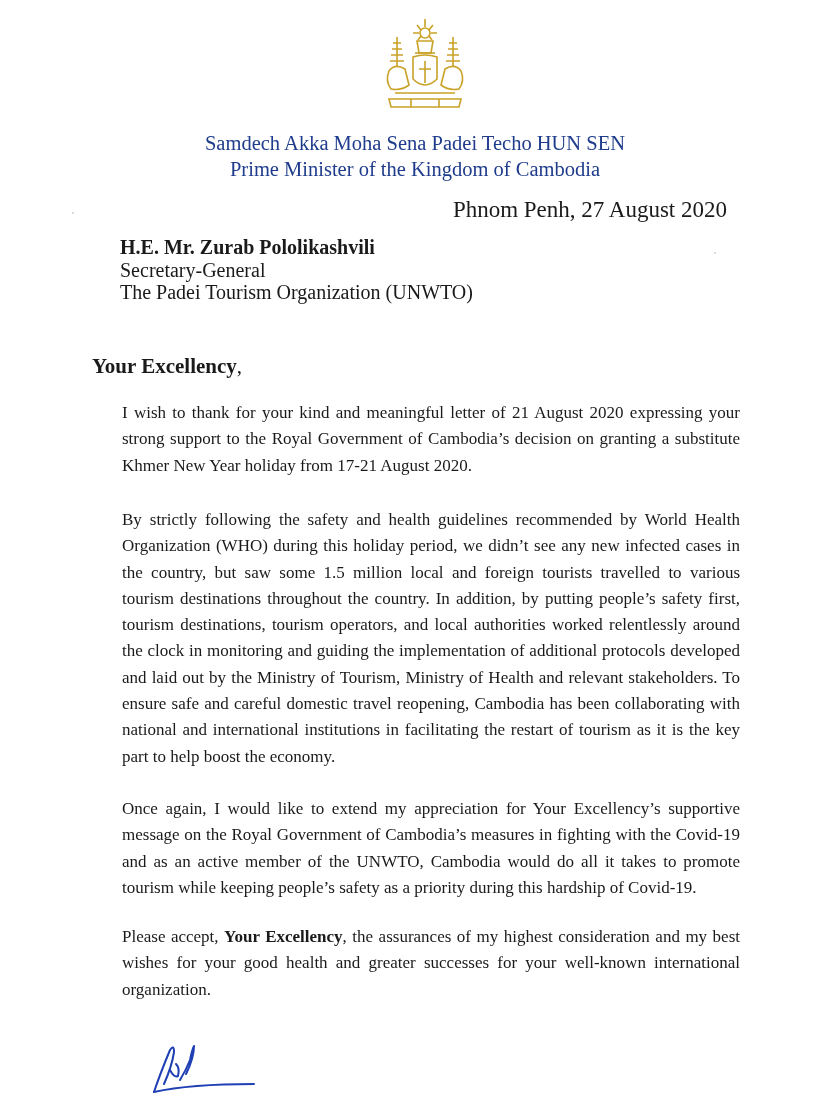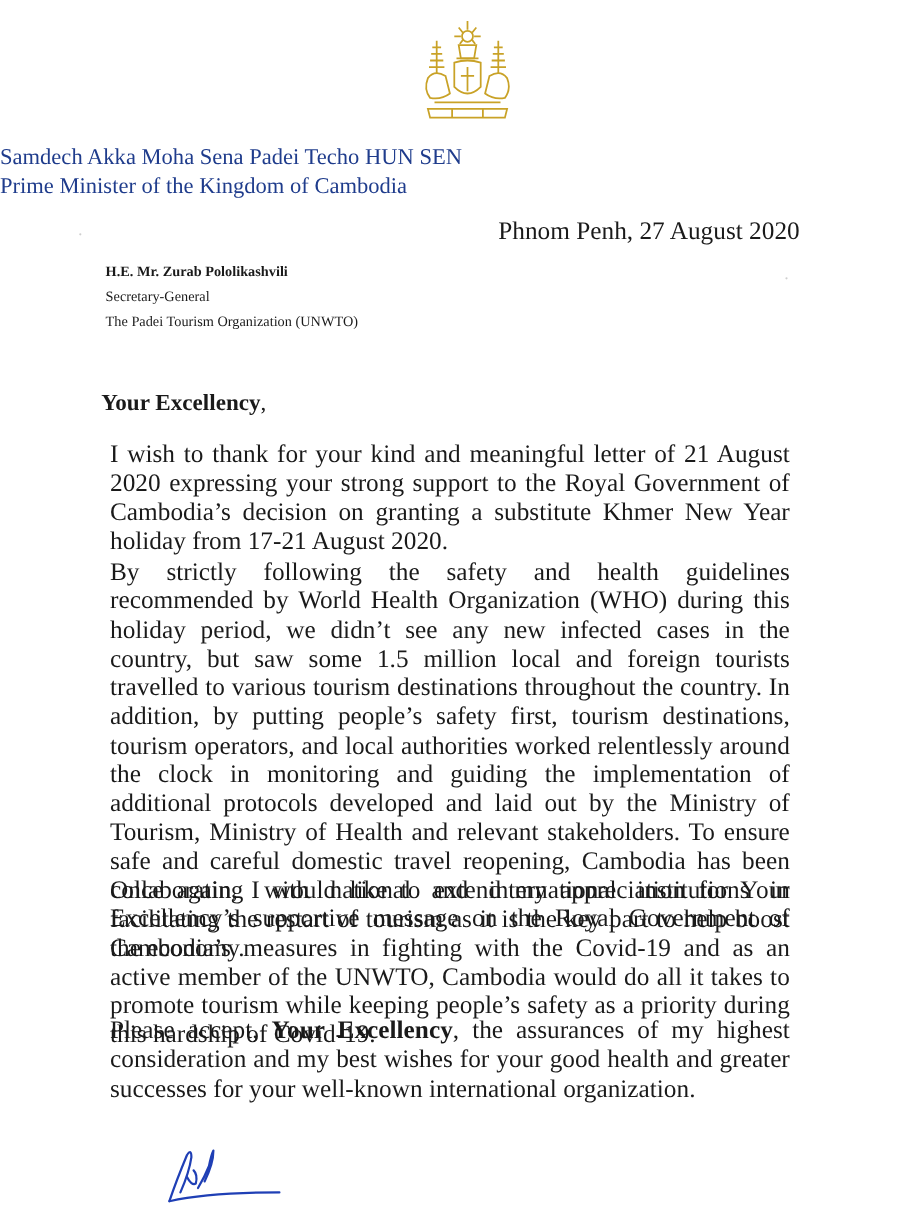--- a/index.html
+++ b/index.html
@@ -1,32 +1,32 @@
 <!DOCTYPE html>
 <html><head>
   <meta charset="utf-8">
   <style>
     html, body { margin: 0; padding: 0; }
     body {
       width: 830px; height: 1113px; background: #ffffff; position: relative; overflow: hidden;
       font-family: "Liberation Serif", serif; color: #1a1a1a;
     }
     .crest { position: absolute; left: 375px; top: 5px; width: 100px; height: 112px; }
-    .header { position: absolute; left: 0; width: 830px; color: #1f3c8c; font-size: 20.5px; line-height: 26px; }
+    .header { position: absolute; left: 0; width: 830px; text-align: center; color: #1f3c8c; font-size: 20.5px; line-height: 26px; }
     .h1 { top: 130px; }
     .h2 { top: 156px; }
     .date { position: absolute; right: 103px; top: 197px; font-size: 23px; }
-    .addr { position: absolute; left: 96px; font-size: 13px; line-height: 22px; text-align: right; }
+    .addr { position: absolute; left: 120px; font-size: 20px; line-height: 22px; text-align: right; }
     .addr.name { top: 236px; font-weight: bold; }
     .addr.role { top: 259px; }
     .addr.org { top: 281px; }
     .salutation { position: absolute; left: 92px; top: 354px; font-size: 21px; }
     .salutation b { font-weight: bold; }
     .para {
-      position: absolute; left: 100px; width: 618px; font-size: 23px; line-height: 26.3px;
+      position: absolute; left: 122px; width: 618px; font-size: 17px; line-height: 26.3px;
       text-align: justify; margin: 0;
     }
     .p1 { top: 400px; }
     .p2 { top: 507px; }
     .p3 { top: 796px; }
     .p4 { top: 924px; }
     .signature { position: absolute; left: 150px; top: 1040px; width: 110px; height: 60px; }
     .dot { position: absolute; width: 2px; height: 2px; background: #cfcfcf; border-radius: 1px; }
   </style>
 </head>

